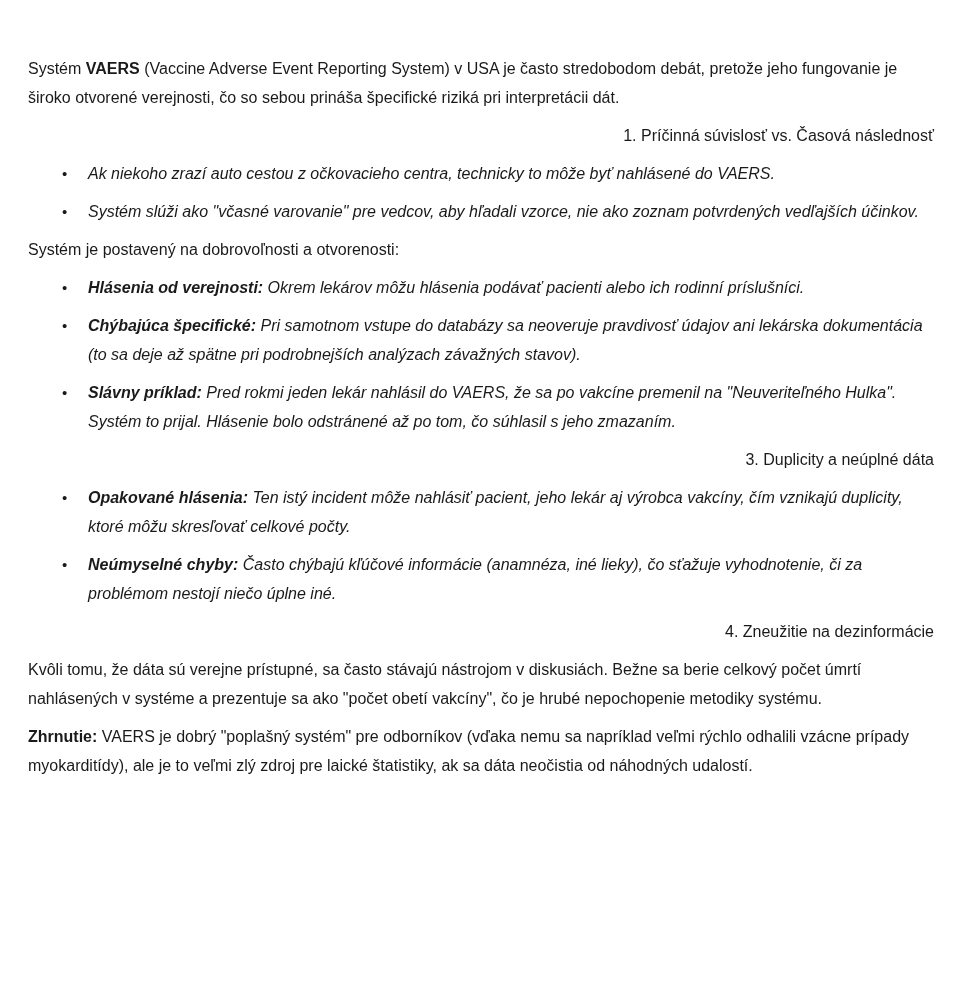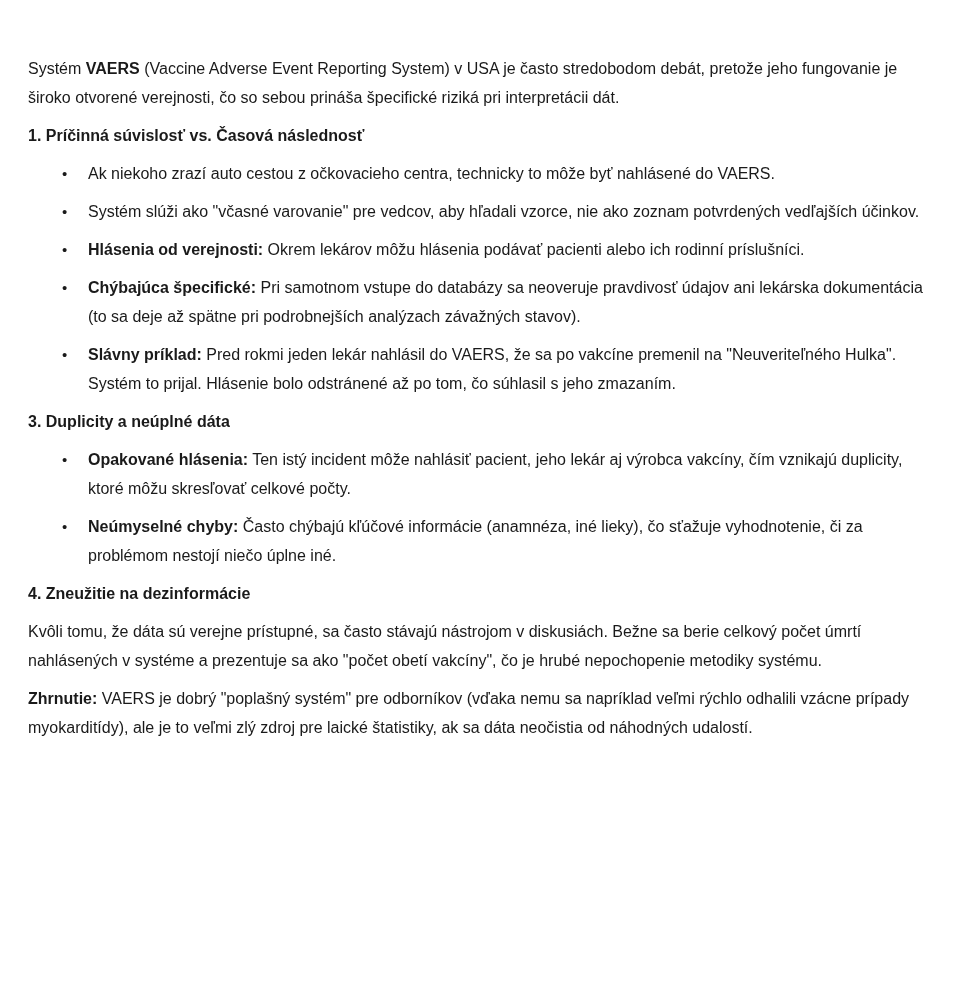--- a/index.html
+++ b/index.html
@@ -21,36 +21,38 @@
     font-size: 16px;
     line-height: 29px;
   }
   .para {
     margin: 0 0 9px 0;
   }
   .heading {
     margin: 0 0 9px 0;
     font-size: 16px;
     line-height: 29px;
-    font-weight: 700;
+    font-weight: 400;
+    text-align: right;
   }
   .bullet-list {
     margin: 0 0 5px 0;
   }
   .list-item {
     display: flex;
     margin: 0 0 9px 0;
   }
   .bullet-marker {
     flex: 0 0 26px;
     margin-left: 34px;
     font-size: 15px;
   }
   .item-text {
     flex: 1;
+    font-style: italic;
   }
   b, strong, .bold {
     font-weight: 700;
   }
 </style>
 </head>
 <body>
 
 <div class="page">
 
@@ -65,20 +67,21 @@
       <span class="bullet-marker">•</span>
       <span class="item-text">Ak niekoho zrazí auto cestou z očkovacieho centra, technicky to môže byť nahlásené do VAERS.</span>
     </div>
     <div class="list-item">
       <span class="bullet-marker">•</span>
       <span class="item-text">Systém slúži ako "včasné varovanie" pre vedcov, aby hľadali vzorce, nie ako zoznam potvrdených vedľajších účinkov.</span>
     </div>
   </div>
 
 
+  <p class="para">Systém je postavený na dobrovoľnosti a otvorenosti:</p>
 
   <div class="bullet-list">
     <div class="list-item">
       <span class="bullet-marker">•</span>
       <span class="item-text"><strong>Hlásenia od verejnosti:</strong><span> Okrem lekárov môžu hlásenia podávať pacienti alebo ich rodinní príslušníci.</span></span>
     </div>
     <div class="list-item">
       <span class="bullet-marker">•</span>
       <span class="item-text"><strong>Chýbajúca špecifické:</strong><span> Pri samotnom vstupe do databázy sa neoveruje pravdivosť údajov ani lekárska dokumentácia (to sa deje až spätne pri podrobnejších analýzach závažných stavov).</span></span>
     </div>

